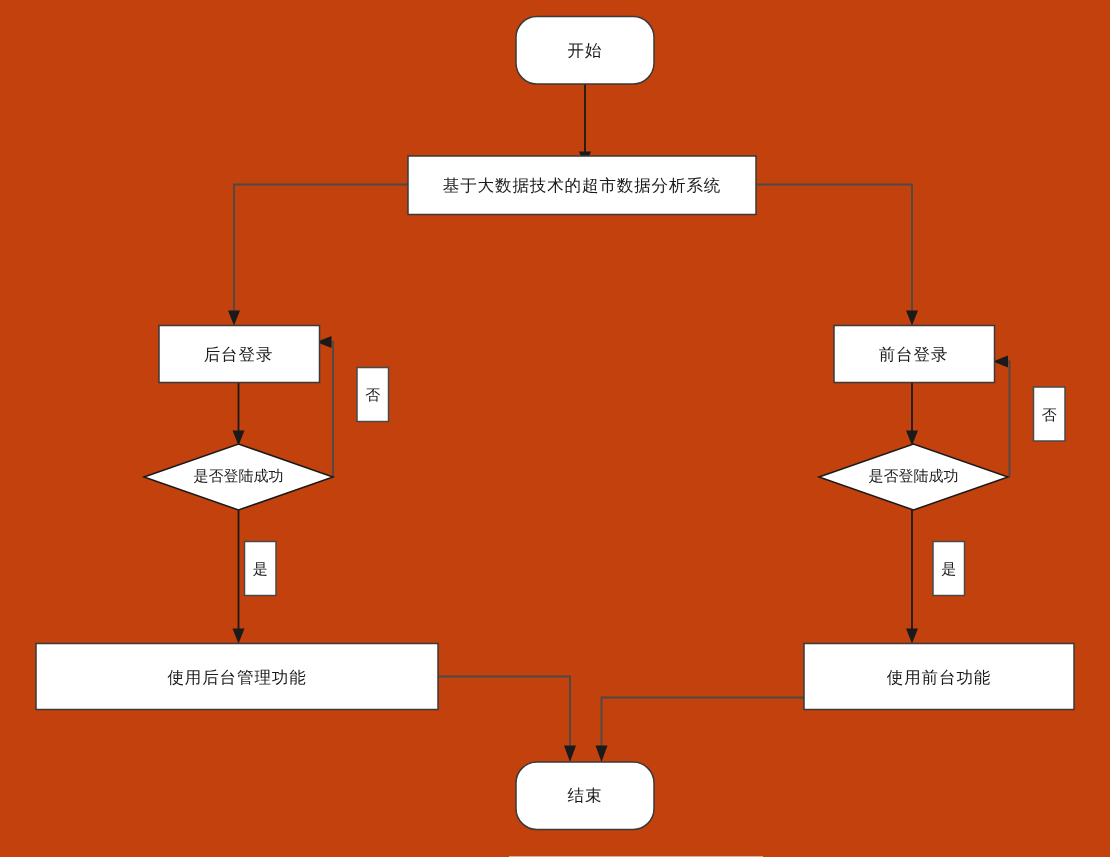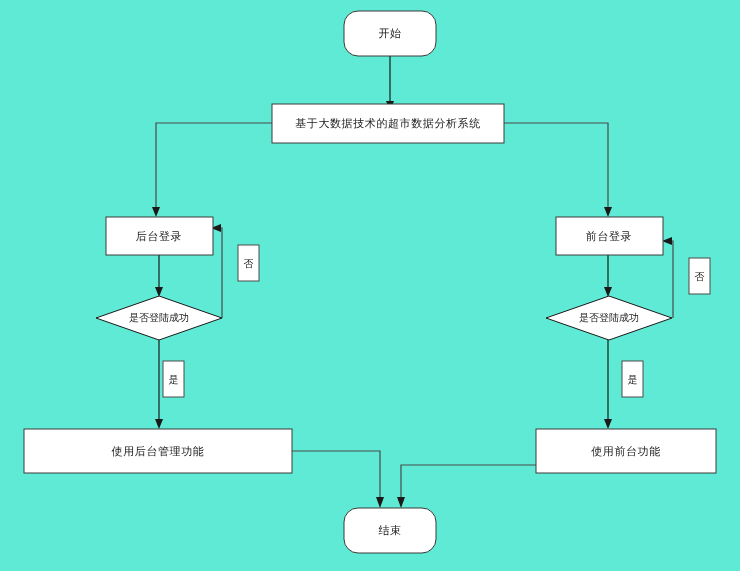--- a/index.html
+++ b/index.html
@@ -4,21 +4,21 @@
 <style>
   html, body {
     margin: 0;
     padding: 0;
     background: #ffffff;
   }
   #canvas {
     position: relative;
     width: 740px;
     height: 571px;
-    background: #5eead4;
+    background: #c2410c;
     font-family: "DejaVu Sans", "Liberation Sans", sans-serif;
     overflow: hidden;
   }
   #flow-svg {
     position: absolute;
     left: 0;
     top: 0;
     width: 740px;
     height: 571px;
   }

